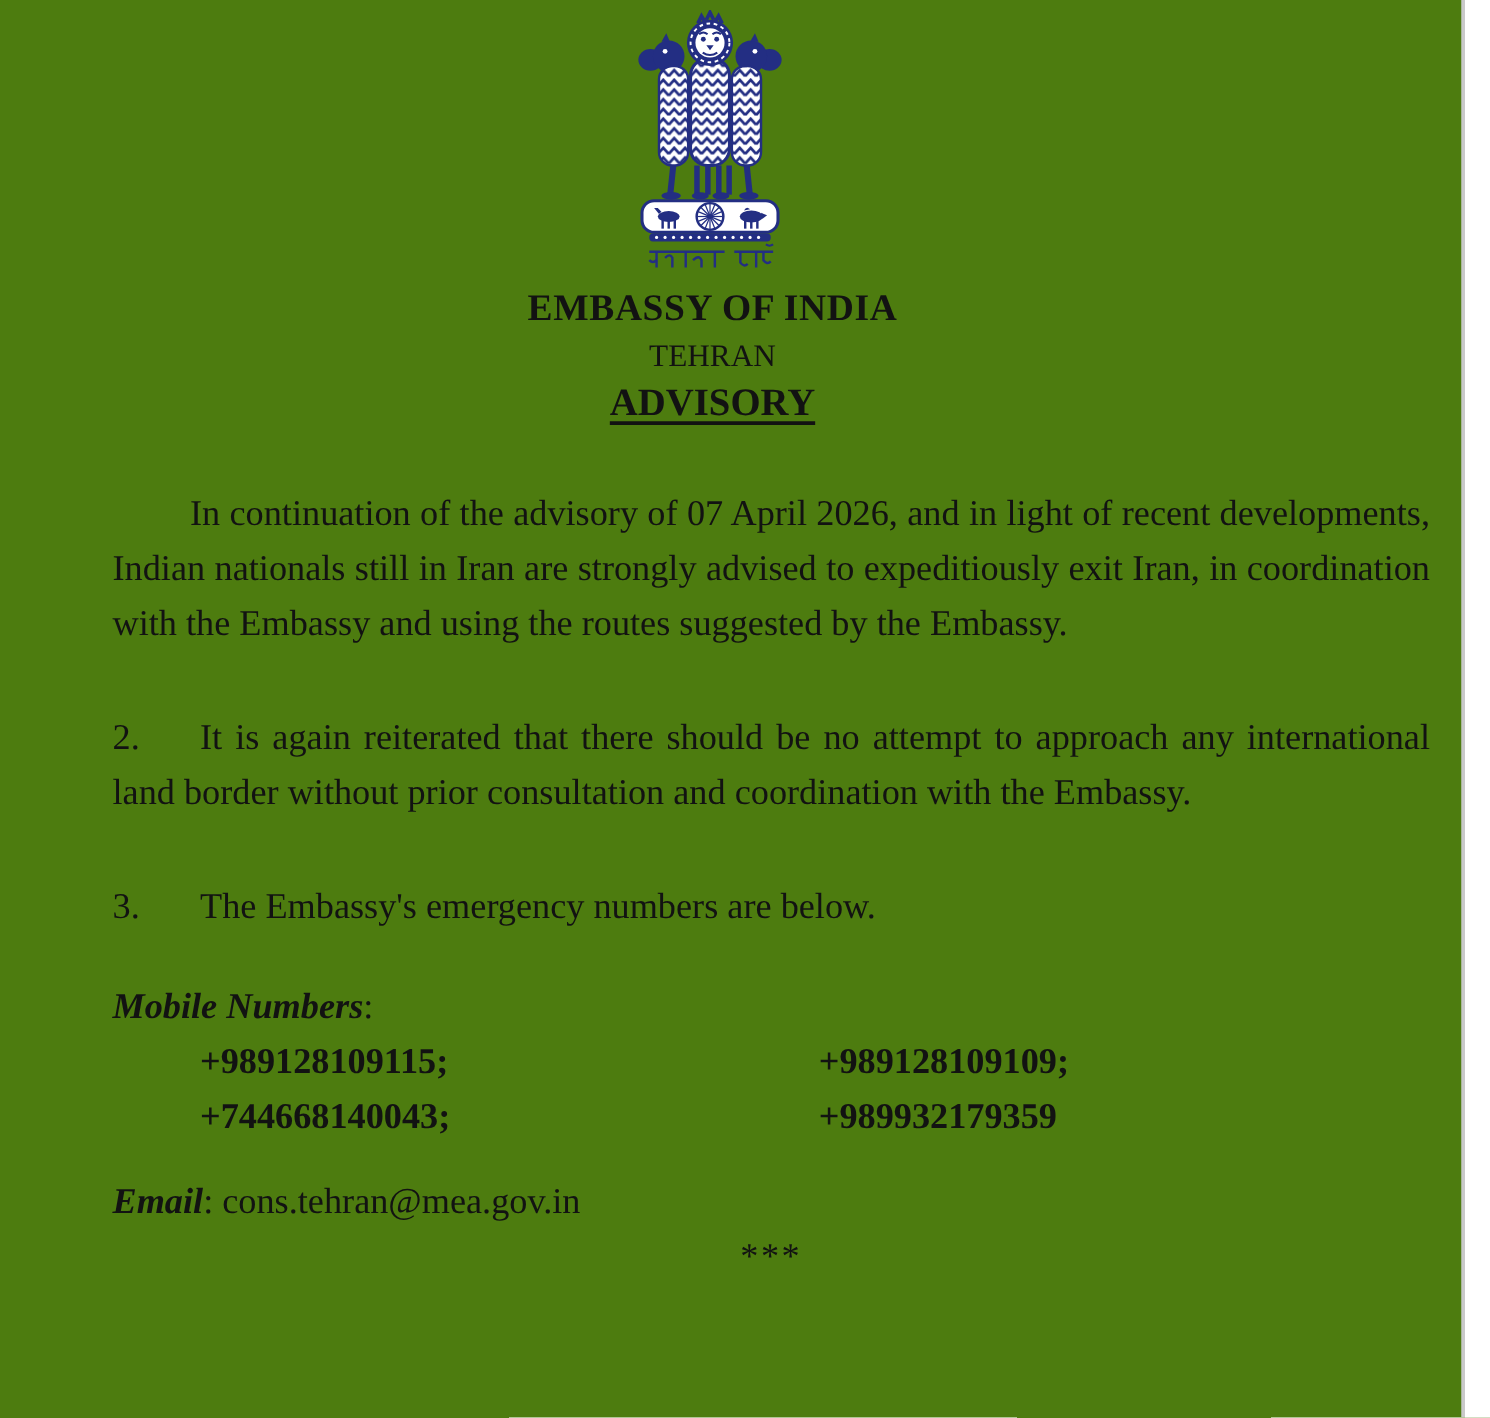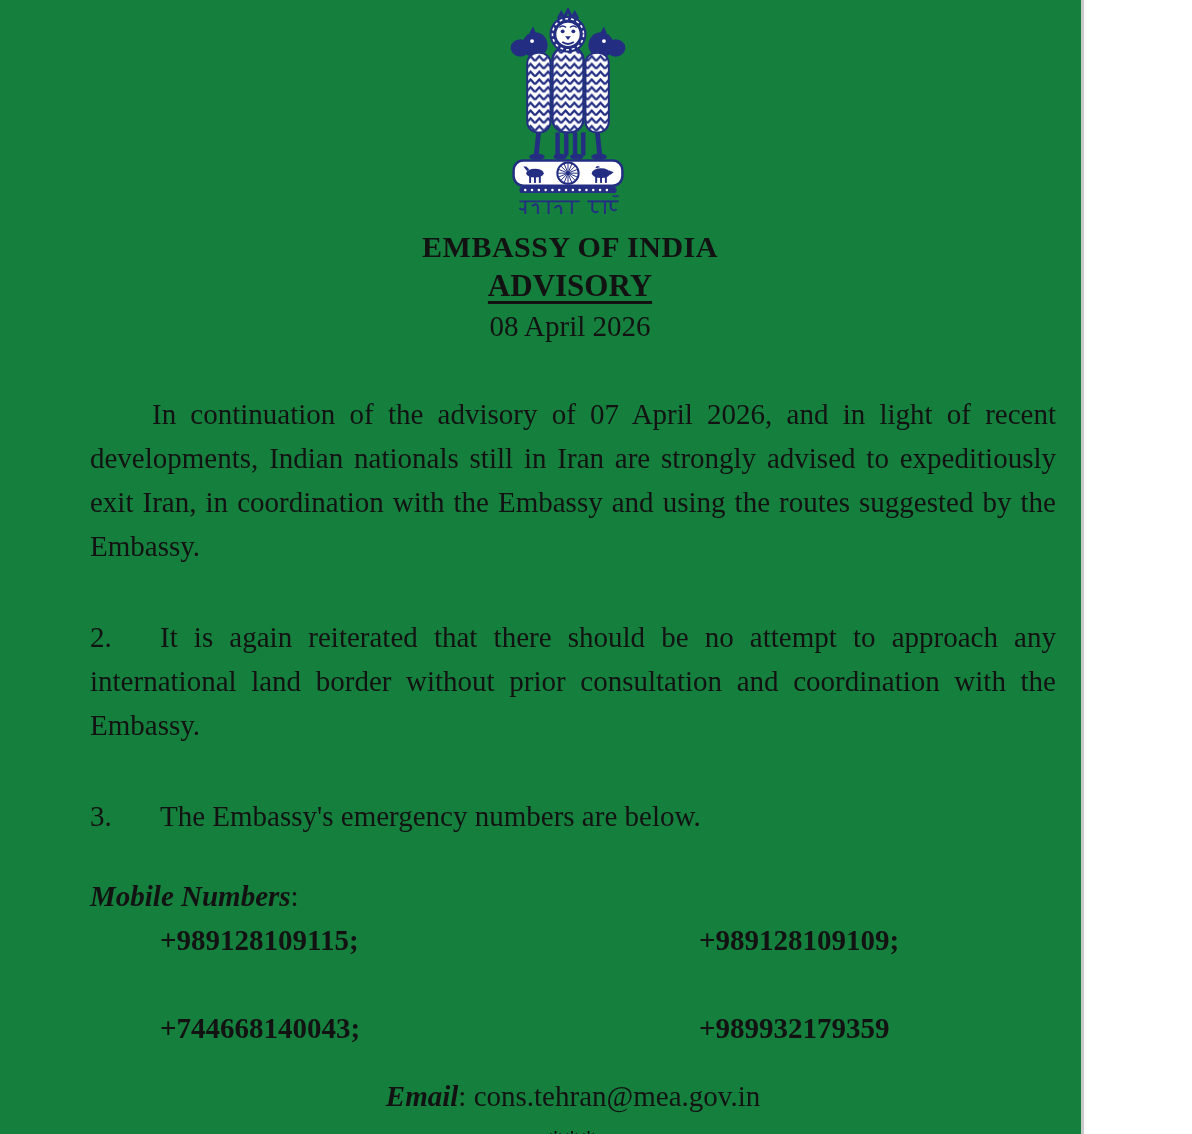--- a/index.html
+++ b/index.html
@@ -1,21 +1,21 @@
 <!DOCTYPE html>
 <html><head>
 <meta charset="utf-8">
 <style>
   * { margin: 0; padding: 0; box-sizing: border-box; }
   html, body { background: #ffffff; }
   .page {
     position: relative;
-    width: 1084px;
+    width: 1172px;
     height: 1134px;
-    background: #15803d;
+    background: #4d7c0f;
     overflow: hidden;
     font-family: "Liberation Serif", "DejaVu Serif", serif;
     color: #121212;
     padding: 8px 28px 0 90px;
   }
   .page-right-edge {
     position: absolute;
     top: 0; right: 0;
     width: 3px; height: 100%;
     background: #c9c9c9;
@@ -37,23 +37,22 @@
   .para.first { text-indent: 62px; }
   .para.last-num { margin-bottom: 36px; }
   .pnum { display: inline-block; width: 70px; text-indent: 0; }
   .label-line { font-size: 29px; }
   .label-line strong, .email-line strong { font-weight: bold; font-style: italic; }
   .numbers-grid {
     margin-left: 70px;
     display: grid;
     grid-template-columns: 495px auto;
     font-weight: bold;
-    gap: 44px;
   }
-  .email-line { margin-top: 24px; text-align: center; }
+  .email-line { margin-top: 24px; }
   .end-mark { text-align: center; letter-spacing: 2px; }
 </style>
 </head>
 <body>
 
 <div class="page">
   <div class="page-right-edge"></div>
 
   <header class="doc-header">
     <div class="emblem-wrap" role="img" aria-label="सत्यमेव जयते">
@@ -157,22 +156,22 @@
           <path d="M20 206 q3 3 6 0"></path>
           <line x1="90" y1="199" x2="122" y2="199"></line>
           <path d="M95 199 l0 9 q3 4 6 1"></path>
           <line x1="108" y1="199" x2="108" y2="212"></line>
           <path d="M114 199 l0 7 q3 4 6 1"></path>
           <path d="M116 193 q3 2 6 0" stroke-width="1.6"></path>
         </g>
       </svg>
     </div>
     <div class="org-name">EMBASSY OF INDIA</div>
+    <div class="city-name">TEHRAN</div>
     <div class="doc-type">ADVISORY</div>
-    <div class="doc-date">08 April 2026</div>
   </header>
 
   <main>
     <p class="para first">In continuation of the advisory of 07 April 2026, and in light of recent developments, Indian nationals still in Iran are strongly advised to expeditiously exit Iran, in coordination with the Embassy and using the routes suggested by the Embassy.</p>
 
     <p class="para"><span class="pnum">2.</span><span>It is again reiterated that there should be no attempt to approach any international land border without prior consultation and coordination with the Embassy.</span></p>
 
     <p class="para last-num"><span class="pnum">3.</span><span>The Embassy's emergency numbers are below.</span></p>
 
     <p class="label-line"><strong>Mobile Numbers</strong><span>:</span></p>

